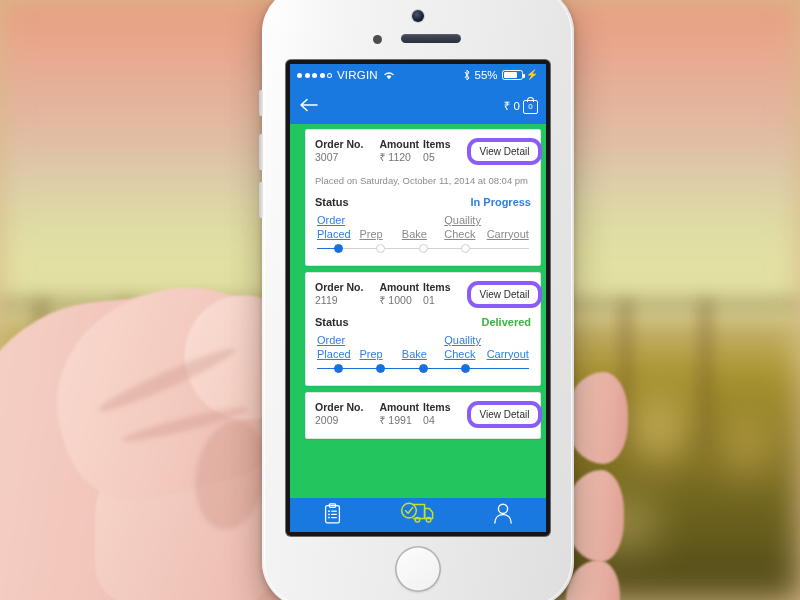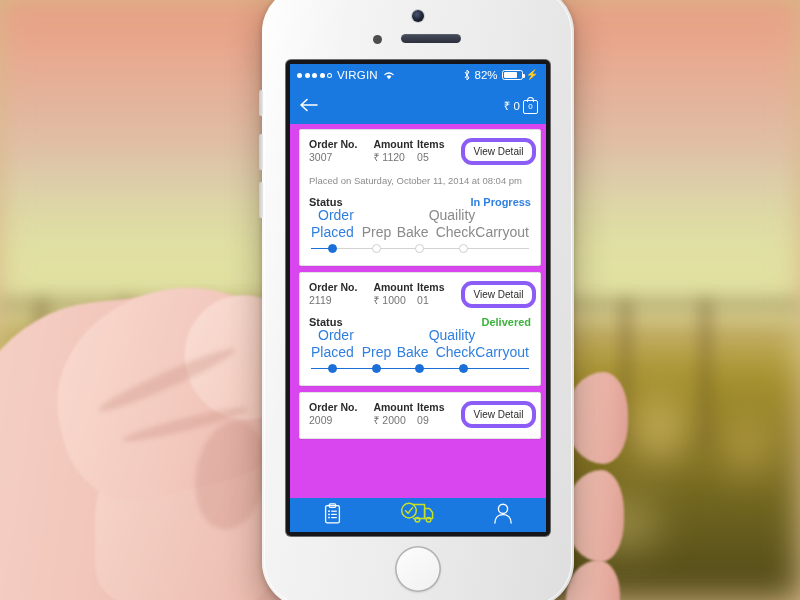--- a/index.html
+++ b/index.html
@@ -193,22 +193,22 @@
     font-size:8px; line-height:1;
   }
   .bag-handle {
     position:absolute; top:0; left:4.2px; width:6.4px; height:5px;
     border:1.3px solid #fff; border-bottom:none;
     border-radius:4px 4px 0 0;
   }
 
   
   .content {
-    flex:1 1 auto; overflow:hidden; background:#d946ef;
-    padding:5px 5px 0 9px;
+    flex:1 1 auto; overflow:hidden; background:#22c55e;
+    padding:5px 5px 0 15px;
   }
 
   .card {
     background:#fff; border:1px solid #e2e2e2; border-radius:2px;
     margin-bottom:6px; padding:8px 9px 10px 9px;
     box-shadow:0 1px 1.5px rgba(0,0,0,.05);
   }
   .card-top { display:flex; align-items:flex-start; }
   .field { margin-right:16px; }
   .field.amount { margin-right:4px; }
@@ -227,22 +227,23 @@
   }
   .status-label { font-size:11px; font-weight:bold; color:#2b2b2b; }
   .status-value { font-size:11px; font-weight:bold;margin-left:8px; }
   .status-value.progress { color:#2f7fe0; }
   .status-value.delivered { color:#3cb33c; }
 
   
   .tracker { margin-top:7px; padding:0 2px; position:relative; }
   .tr-labels { display:flex; align-items:flex-end; height:26px; }
   .tr-lab {
-    flex:1; text-align:right; font-size:14px; line-height:1.2;
+    flex:1; text-align:left; font-size:11px; line-height:1.2;
     color:#8a8a8a;
+    text-decoration:underline;
   }
   .tr-lab.on { color:#2f7fe0; }
   .tr-line { position:relative; height:12px; margin-top:2px; }
   .tr-track {
     position:absolute; left:0; right:0; top:5px; height:1.7px;
     background:#d2d2d2;
   }
   .tr-fill {
     position:absolute; left:0; top:5px; height:1.7px; background:#1a6fd8;
   }
@@ -320,21 +321,21 @@
             <path d="M6 9.2 L3.6 6.4 A3.6 3.6 0 0 1 8.4 6.4 Z" fill="#fff"></path>
             <path d="M1.9 4.6 A6 6 0 0 1 10.1 4.6" stroke="#fff" stroke-width="1.3" fill="none" stroke-linecap="round"></path>
           </svg>
         </span>
         <div class="sb-right">
           <span class="bt">
             <svg width="8" height="12" viewBox="0 0 8 12">
               <path d="M2 3 L6 9 L4 11 L4 1 L6 3 L2 9" stroke="#fff" stroke-width="1" fill="none" stroke-linejoin="round"></path>
             </svg>
           </span>
-          <span class="batt-pct">82%</span>
+          <span class="batt-pct">55%</span>
           <span class="batt">
             <span class="batt-fill" id="battfill" style="width: 82%;"></span>
           </span>
           <span class="bolt">⚡</span>
         </div>
       </div>
 
       <div class="appbar">
         <div class="back">
           <svg width="20" height="14" viewBox="0 0 20 14">
@@ -451,25 +452,25 @@
             </div>
           </div>
           <div class="card">
             <div class="card-top">
               <div class="field ">
                 <div class="f-label">Order No.</div>
                 <div class="f-value">2009</div>
               </div>
               <div class="field amount">
                 <div class="f-label">Amount</div>
-                <div class="f-value">₹ 2000</div>
+                <div class="f-value">₹ 1991</div>
               </div>
               <div class="field ">
                 <div class="f-label">Items</div>
-                <div class="f-value">09</div>
+                <div class="f-value">04</div>
               </div>
               <button class="view-detail">View Detail</button>
             </div>
           </div>
         </div>
 
       <div class="tabbar">
         <div class="tab">
           <span>
           <svg width="17" height="21" viewBox="0 0 17 21">

